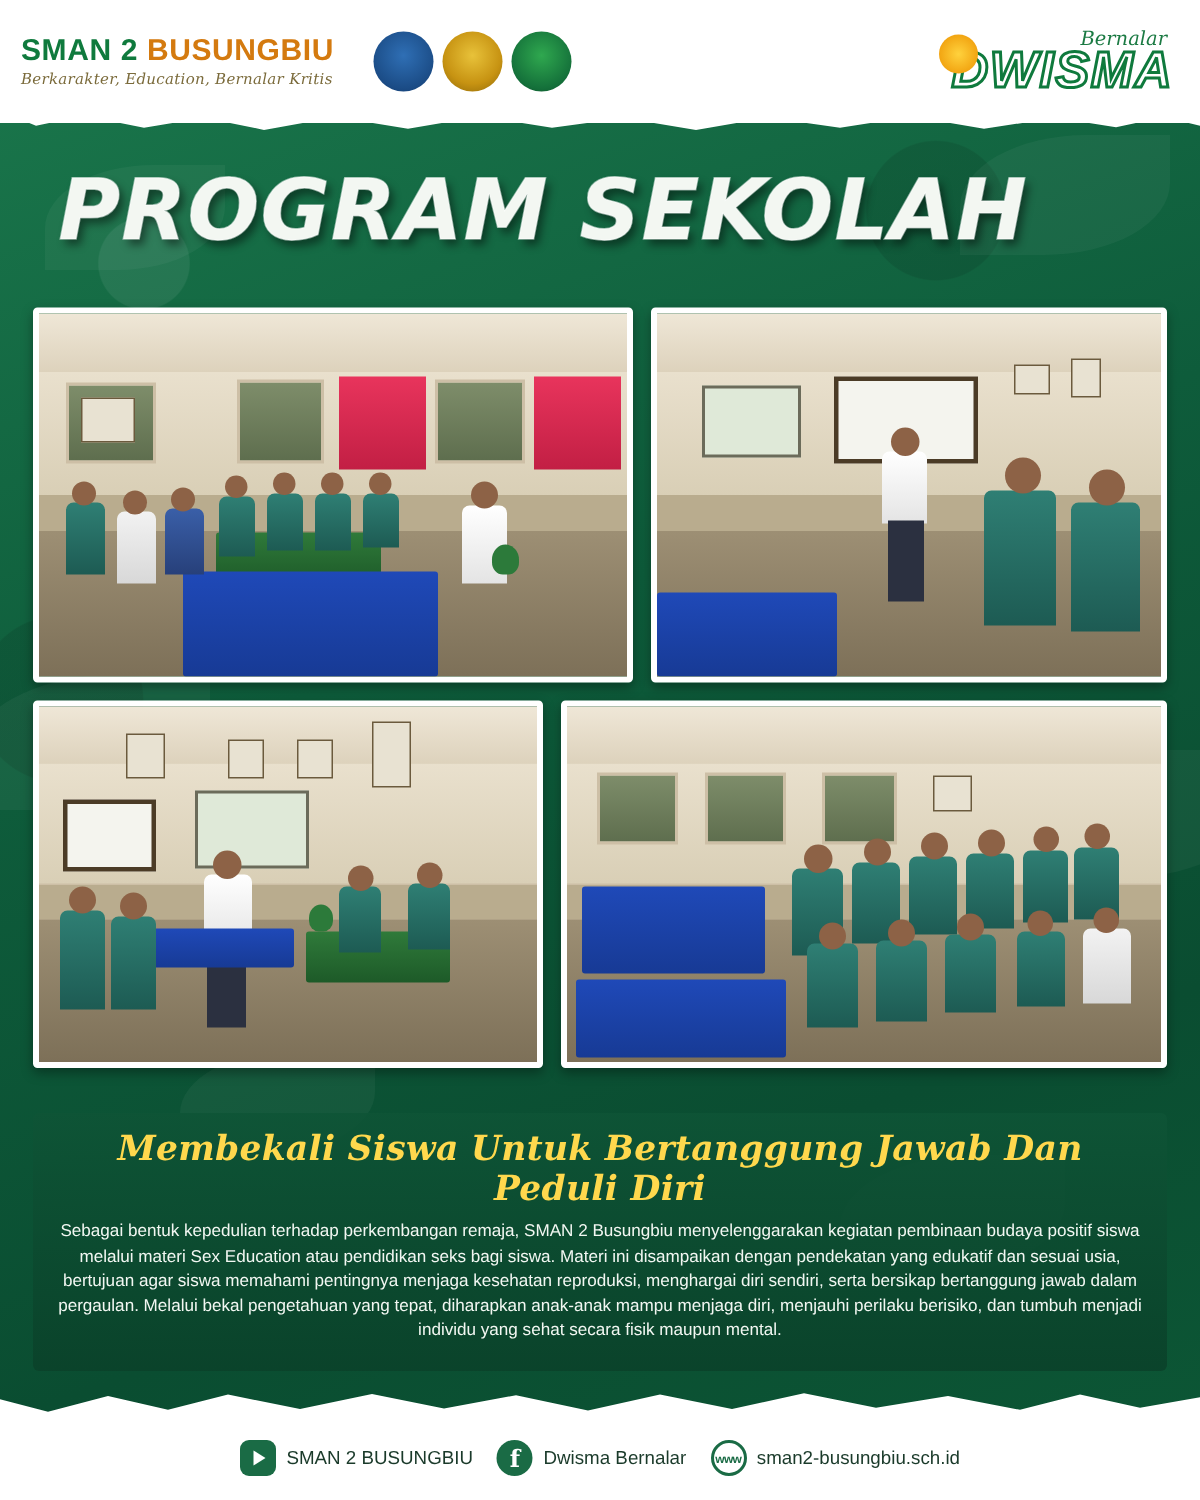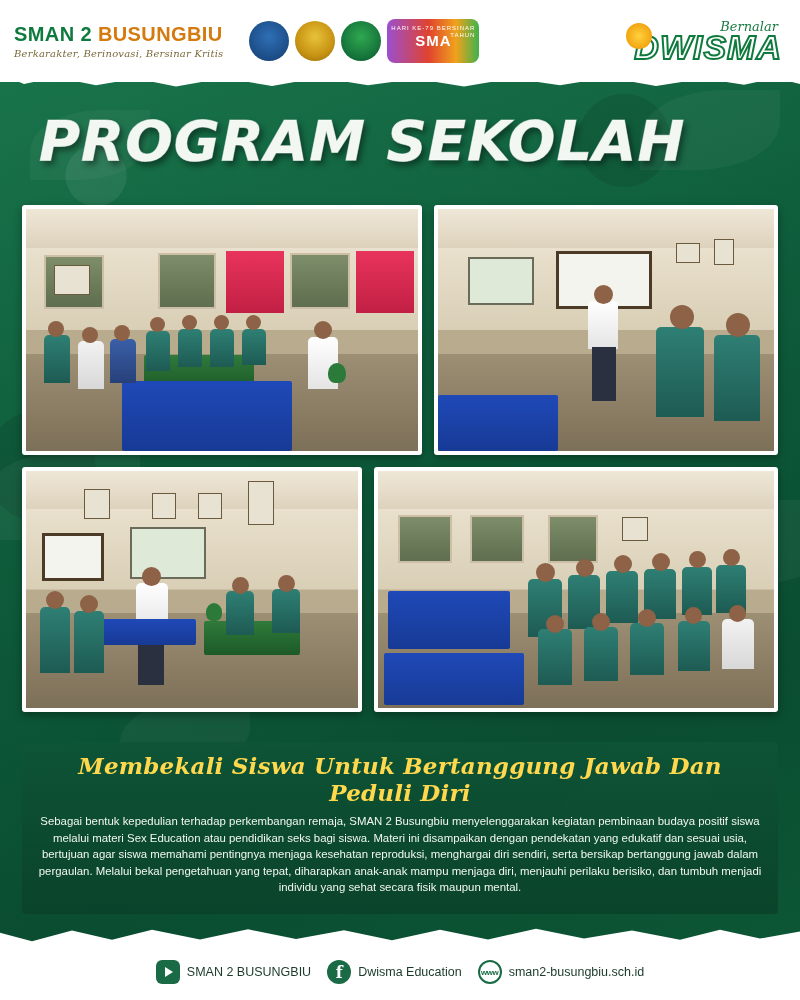--- a/index.html
+++ b/index.html
@@ -238,31 +238,27 @@
     <div class="leaf" style="left:690px;top:430px;width:150px;height:85px;"></div>
     <div class="leaf" style="left:120px;top:630px;width:130px;height:70px;"></div>
     <div class="leaf" style="left:560px;top:700px;width:150px;height:80px;"></div>
   </div>
 
   <div class="header">
     <div>
       <div class="school-name">
         <span>SMAN 2 </span><span class="bu">BUSUNGBIU</span>
       </div>
-      <div class="school-tagline">Berkarakter, Berinovasi, Bersinar Kritis</div>
+      <div class="school-tagline">Berkarakter, Education, Bernalar Kritis</div>
     </div>
 
     <div class="logo-strip">
       <div class="logo tutwuri"></div>
       <div class="logo bali"></div>
       <div class="logo sman"></div>
-      <div class="logo sma-pill">
-        <span>SMA</span>
-        <span class="sub">HARI KE-79 BERSINAR TAHUN</span>
-      </div>
     </div>
 
     <div class="dwisma">
       <div class="sun"></div>
       <div class="bersinar">Bernalar</div>
       <div class="word">DWISMA</div>
     </div>
   </div>
 
   <div class="title-wrap">
@@ -399,21 +395,21 @@
   </div>
 
   <div class="footer-torn"></div>
   <div class="footer">
     <div class="fitem">
       <div class="ic yt"></div>
       <div class="txt">SMAN 2 BUSUNGBIU</div>
     </div>
     <div class="fitem">
       <div class="ic fb">f</div>
-      <div class="txt">Dwisma Education</div>
+      <div class="txt">Dwisma Bernalar</div>
     </div>
     <div class="fitem">
       <div class="ic web">www</div>
       <div class="txt">sman2-busungbiu.sch.id</div>
     </div>
   </div>
 
 </div>
 
 </body></html>

